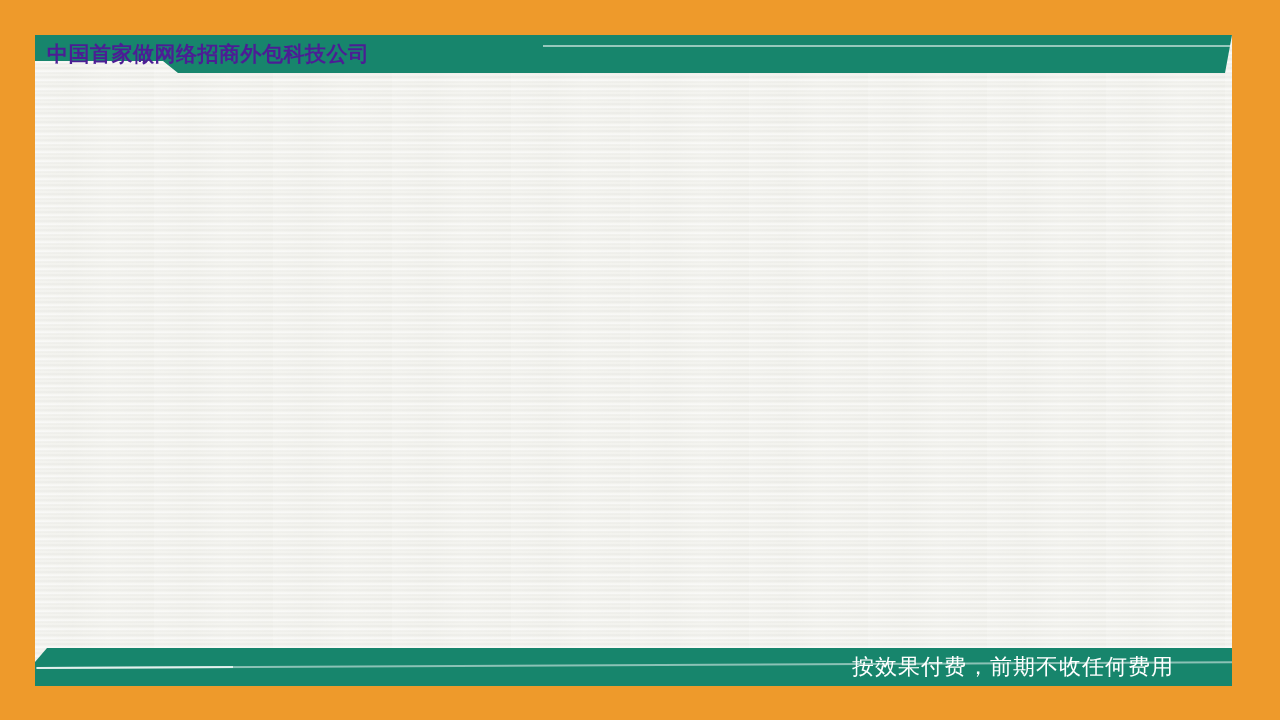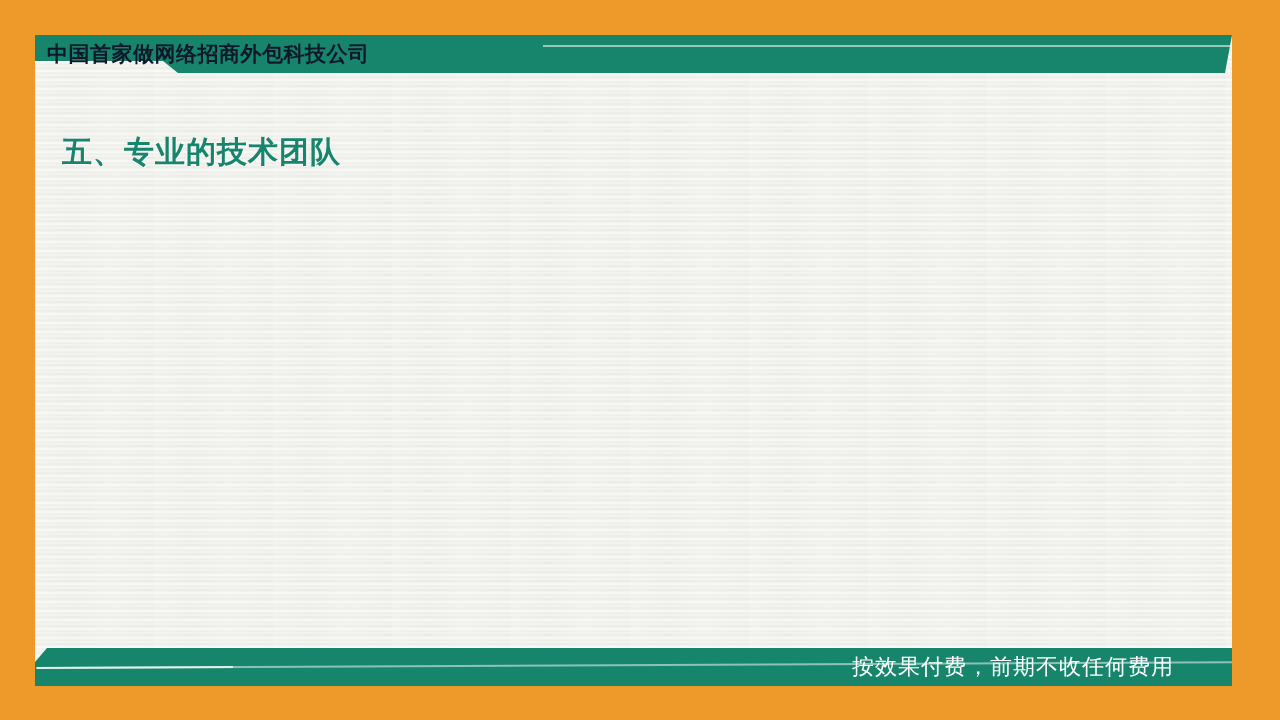--- a/index.html
+++ b/index.html
@@ -71,21 +71,21 @@
     width: 688px;
     height: 2px;
     background: rgba(255,255,255,0.55);
   }
   .header-title {
     position: absolute;
     left: 47px;
     top: 36px;
     height: 36px;
     line-height: 36px;
-    color: #0f172a;
+    color: #4c1d95;
     font-family: "DejaVu Sans", "Liberation Sans", sans-serif;
     font-weight: bold;
     font-size: 21px;
     letter-spacing: 0.5px;
     white-space: nowrap;
   }
 
   
   .section-heading {
     position: absolute;
@@ -168,21 +168,20 @@
 <body>
 
 <div class="slide">
 
   <div class="paper"></div>
 
   <div class="header-band"></div>
   <div class="header-hairline"></div>
   <div class="header-title">中国首家做网络招商外包科技公司</div>
 
-  <div class="section-heading">五、专业的技术团队</div>
 
 
   <div class="footer-band"></div>
   <div class="footer-hairline"></div>
   <div class="footer-accent"></div>
   <div class="footer-text">按效果付费，前期不收任何费用</div>
 
 </div>
 
 </body></html>

